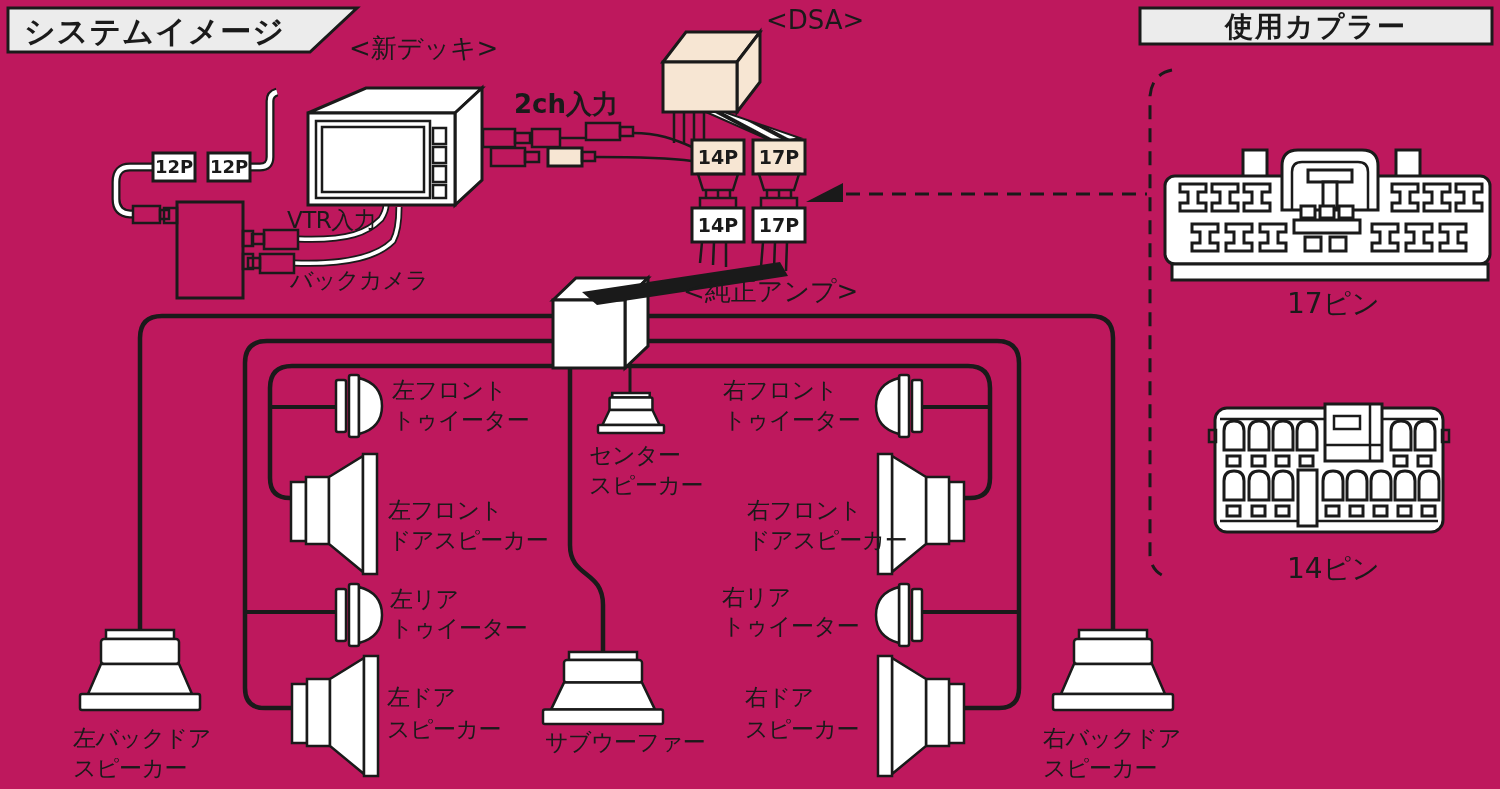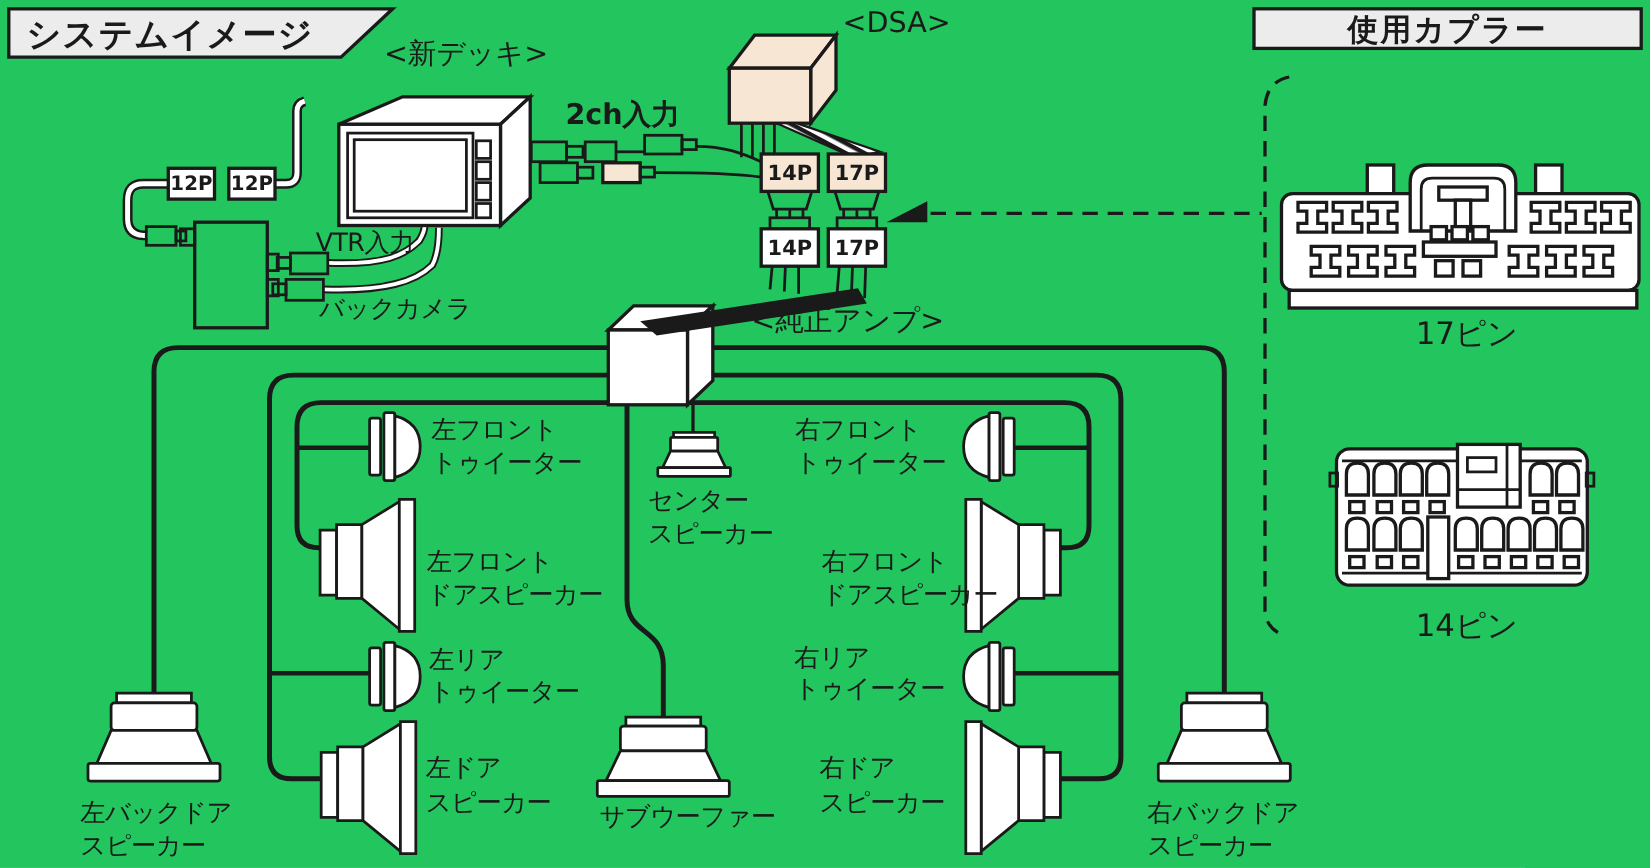--- a/index.html
+++ b/index.html
@@ -1,16 +1,16 @@
 <!DOCTYPE html>
 <html><head>
 <meta charset="utf-8">
 <style>
   html,body{margin:0;padding:0;background:#fff;}
-  .stage{position:relative;width:1500px;height:789px;background:#22c55e;overflow:hidden;}
+  .stage{position:relative;width:1500px;height:789px;background:#be185d;overflow:hidden;}
   svg{display:block;font-family:"DejaVu Sans","Liberation Sans",sans-serif;}
   text{fill:#1a1a1a;font-family:"DejaVu Sans","Liberation Sans",sans-serif;}
   .t{font-size:23px;letter-spacing:-0.5px;}
   .tb{font-weight:bold;}
   .title{font-size:31px;font-weight:bold;letter-spacing:1px;}
   .ptitle{font-size:28px;font-weight:bold;letter-spacing:2px;}
   .pin{font-size:28px;}
   .plab{font-size:19px;font-weight:bold;}
   .p12{font-size:18px;font-weight:bold;}
   .dev{font-size:26px;}

